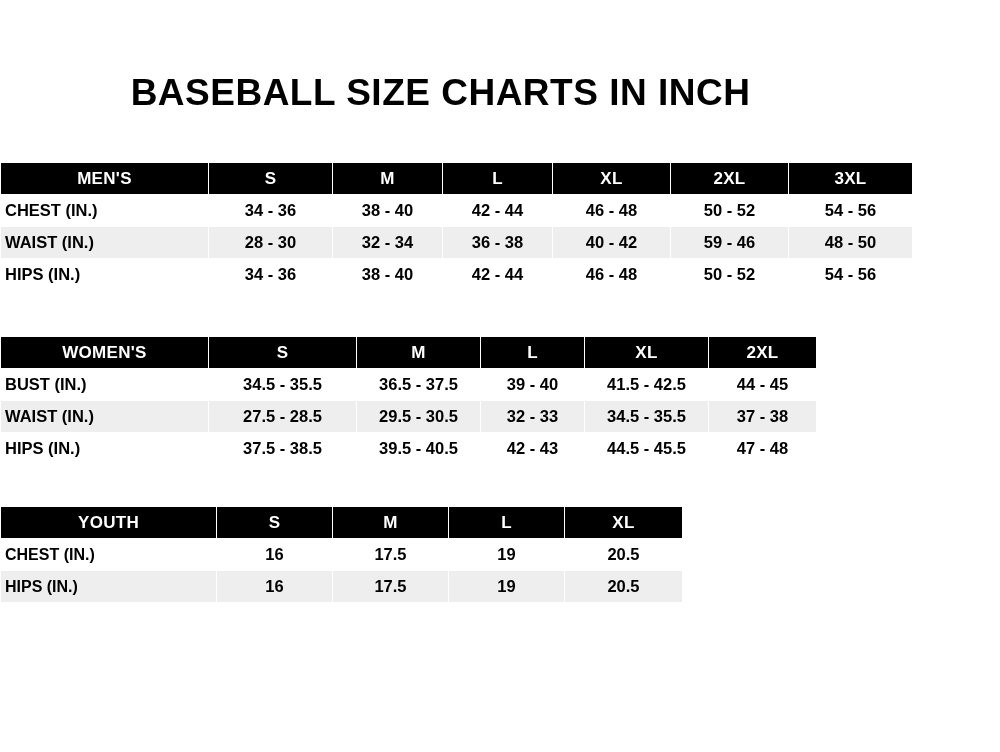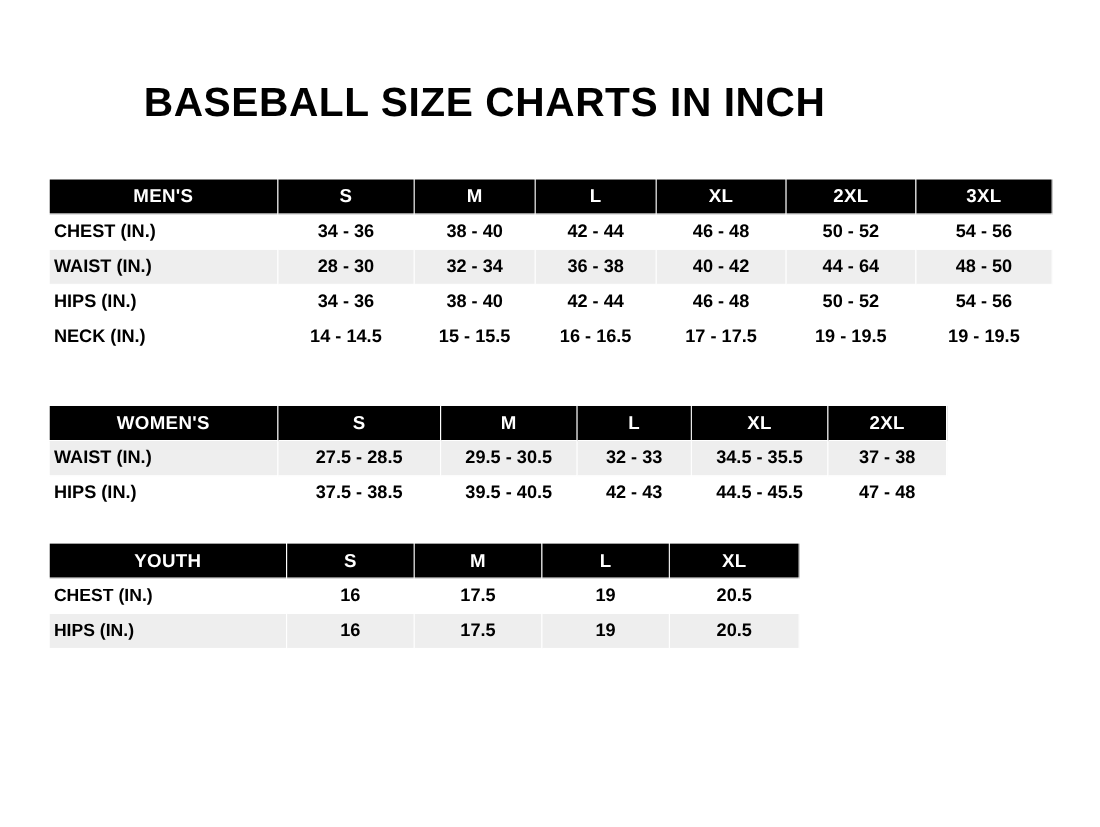--- a/index.html
+++ b/index.html
@@ -24,21 +24,20 @@
     text-align: center;
     font-size: 37px;
     font-weight: bold;
     letter-spacing: 0.5px;
     margin: 0;
     padding-top: 72px;
     color: #000000;
   }
   .tables {
     margin-top: 48px;
-    padding-left: 44px;
     padding-right: 44px;
   }
   table.size-table {
     border-collapse: collapse;
     table-layout: fixed;
     font-size: 16.5px;
   }
   table.size-table td, table.size-table th {
     border: 1.5px solid #ffffff;
     text-align: center;
@@ -79,21 +78,21 @@
   
   .women-table { width: 790px; margin-top: 17px; }
   .women-table col.c0 { width: 208px; }
   .women-table col.c1 { width: 148px; }
   .women-table col.c2 { width: 124px; }
   .women-table col.c3 { width: 104px; }
   .women-table col.c4 { width: 124px; }
   .women-table col.c5 { width: 108px; }
 
   
-  .youth-table { width: 682px; }
+  .youth-table { width: 682px; margin-top: 13px; }
   .youth-table col.c0 { width: 216px; }
   .youth-table col.c1 { width: 116px; }
   .youth-table col.c2 { width: 116px; }
   .youth-table col.c3 { width: 116px; }
   .youth-table col.c4 { width: 118px; }
 
   .table-gap { height: 28px; }
   .youth-table tbody td.rowlabel { font-size: 16px; }
 </style>
 </head>
@@ -135,40 +134,31 @@
           <td>46 - 48</td>
           <td>50 - 52</td>
           <td>54 - 56</td>
         </tr>
         <tr class="alt">
           <td class="rowlabel">WAIST (IN.)</td>
           <td>28 - 30</td>
           <td>32 - 34</td>
           <td>36 - 38</td>
           <td>40 - 42</td>
-          <td>44 - 64</td>
+          <td>59 - 46</td>
           <td>48 - 50</td>
         </tr>
         <tr>
           <td class="rowlabel">HIPS (IN.)</td>
           <td>34 - 36</td>
           <td>38 - 40</td>
           <td>42 - 44</td>
           <td>46 - 48</td>
           <td>50 - 52</td>
           <td>54 - 56</td>
-        </tr>
-        <tr>
-          <td class="rowlabel">NECK (IN.)</td>
-          <td>14 - 14.5</td>
-          <td>15 - 15.5</td>
-          <td>16 - 16.5</td>
-          <td>17 - 17.5</td>
-          <td>19 - 19.5</td>
-          <td>19 - 19.5</td>
         </tr>
       </tbody>
     </table>
 
     <div class="table-gap"></div>
 
     <table class="size-table women-table">
       <colgroup>
         <col class="c0">
           <col class="c1">
@@ -181,20 +171,28 @@
         <tr>
           <th class="rowlabel-head">WOMEN'S</th>
           <th>S</th>
           <th>M</th>
           <th>L</th>
           <th>XL</th>
           <th>2XL</th>
         </tr>
       </thead>
       <tbody>
+        <tr>
+          <td class="rowlabel">BUST (IN.)</td>
+          <td>34.5 - 35.5</td>
+          <td>36.5 - 37.5</td>
+          <td>39 - 40</td>
+          <td>41.5 - 42.5</td>
+          <td>44 - 45</td>
+        </tr>
         <tr class="alt">
           <td class="rowlabel">WAIST (IN.)</td>
           <td>27.5 - 28.5</td>
           <td>29.5 - 30.5</td>
           <td>32 - 33</td>
           <td>34.5 - 35.5</td>
           <td>37 - 38</td>
         </tr>
         <tr>
           <td class="rowlabel">HIPS (IN.)</td>

